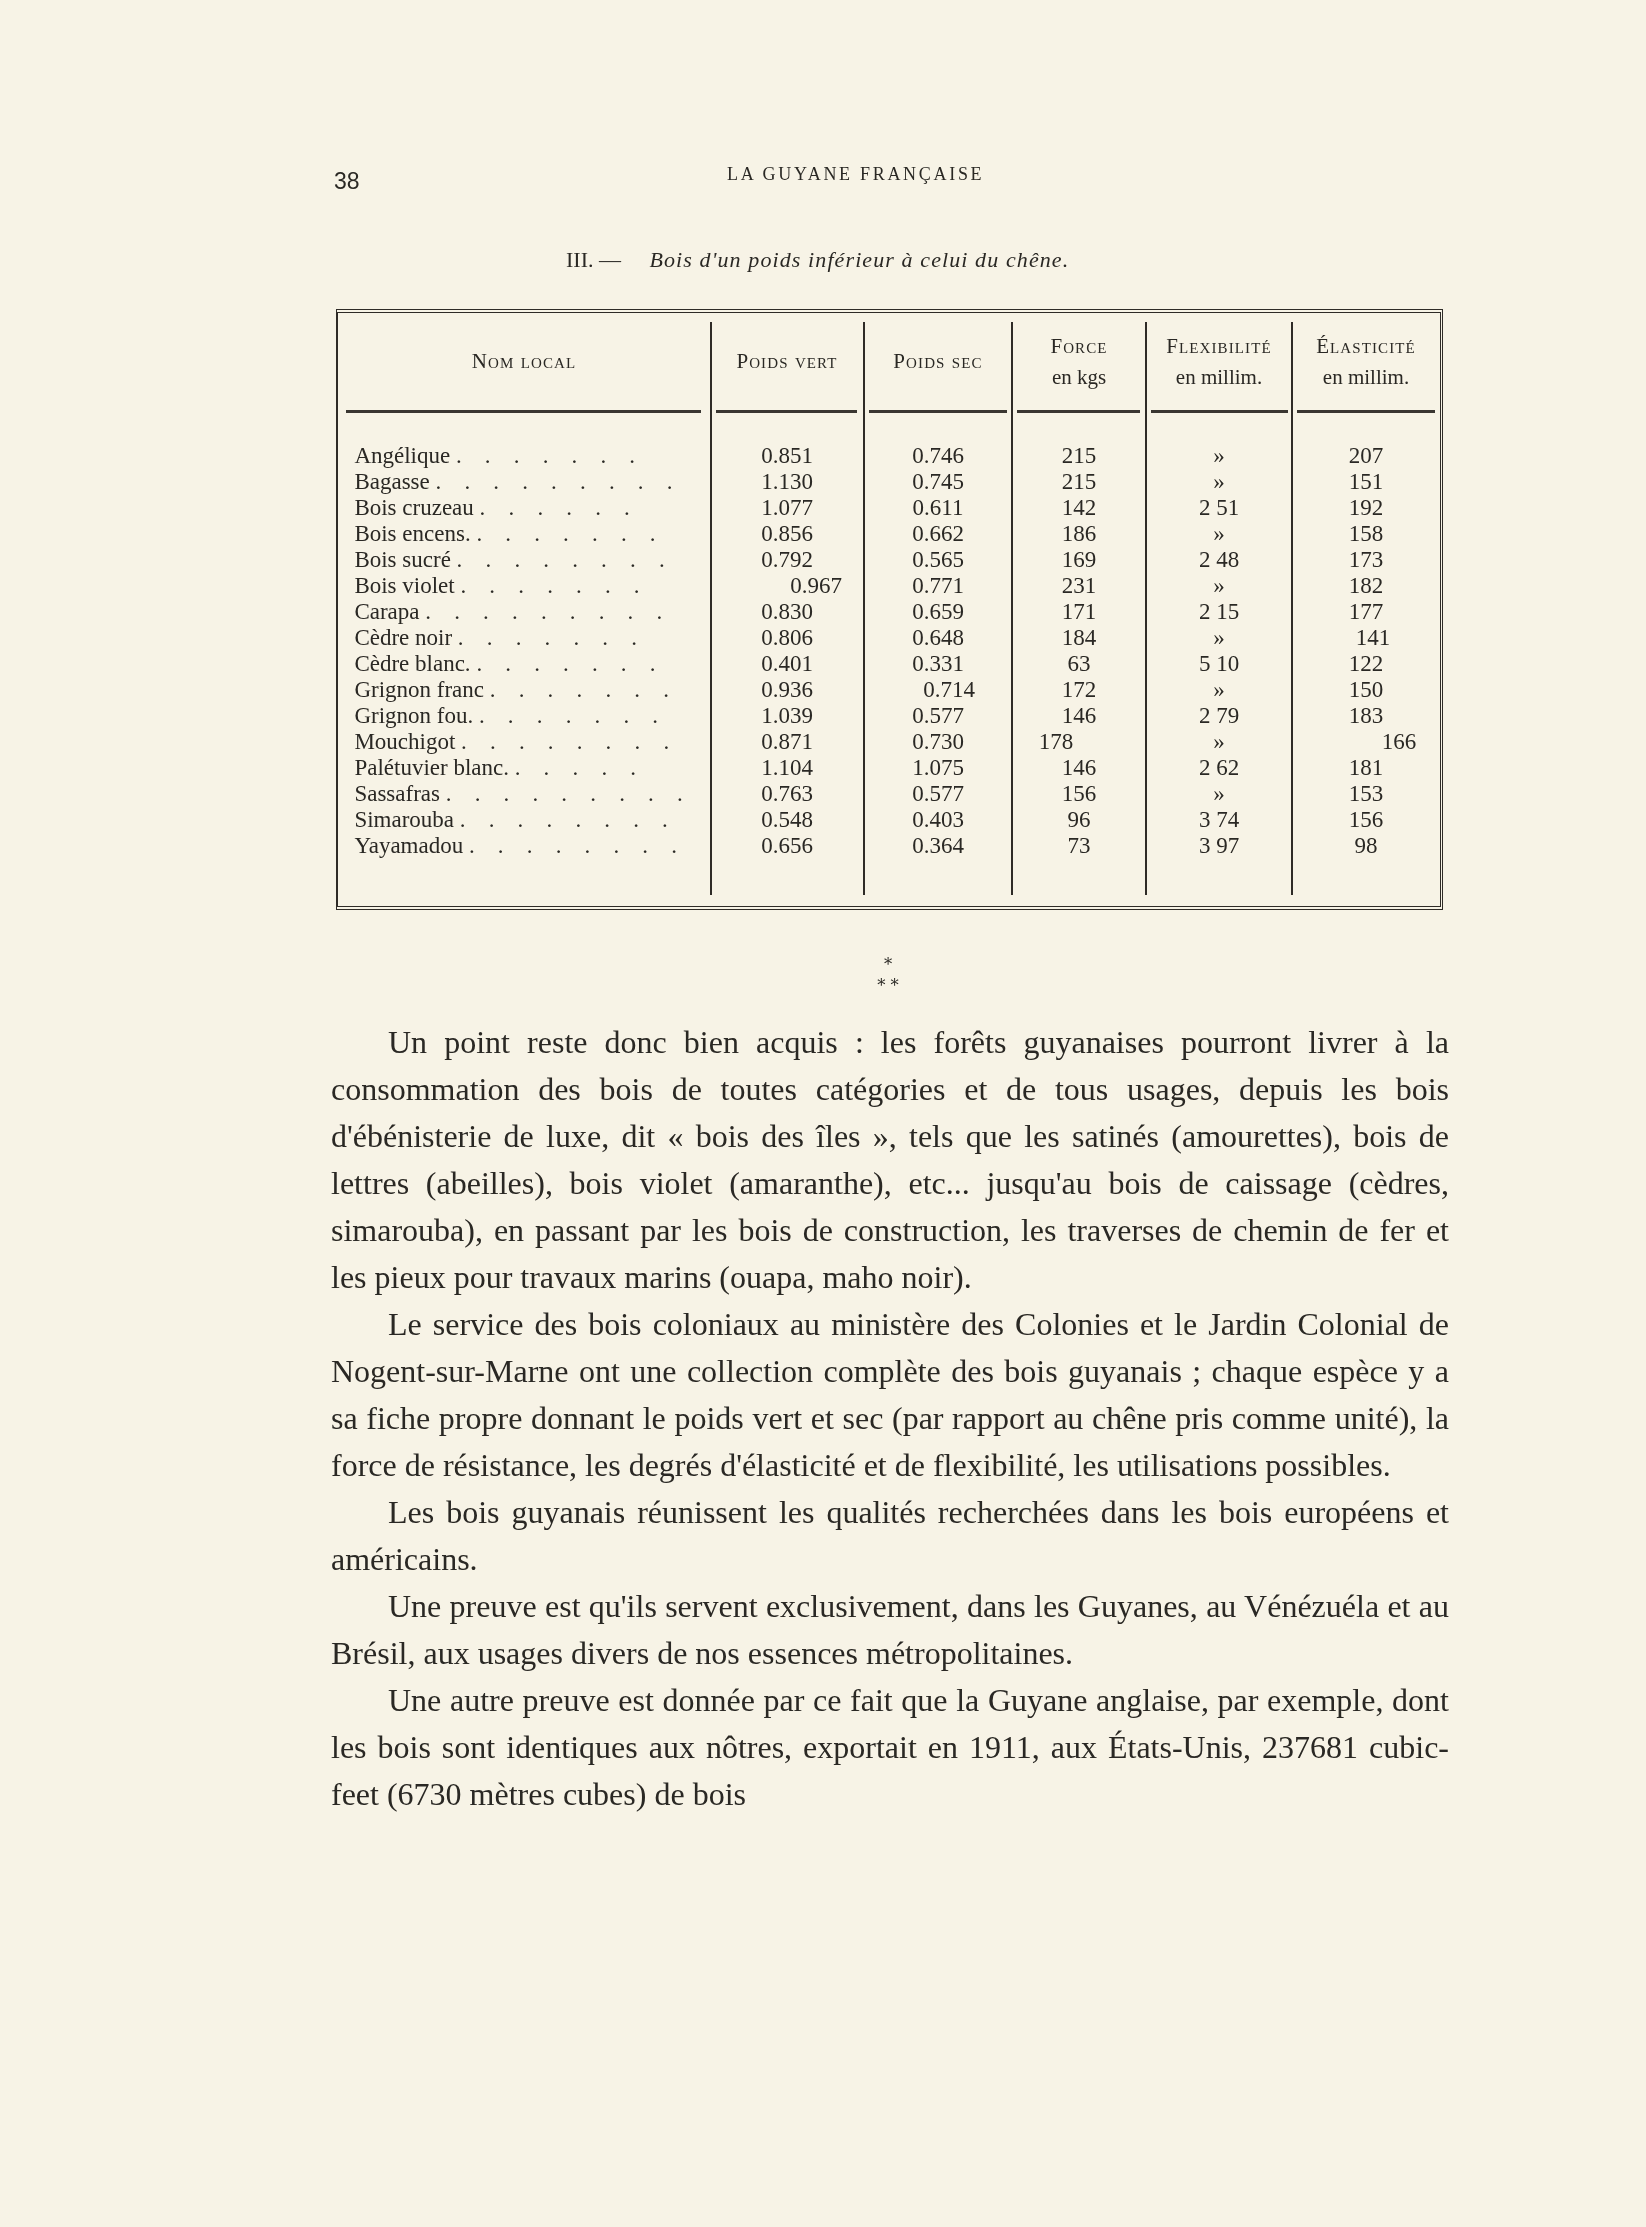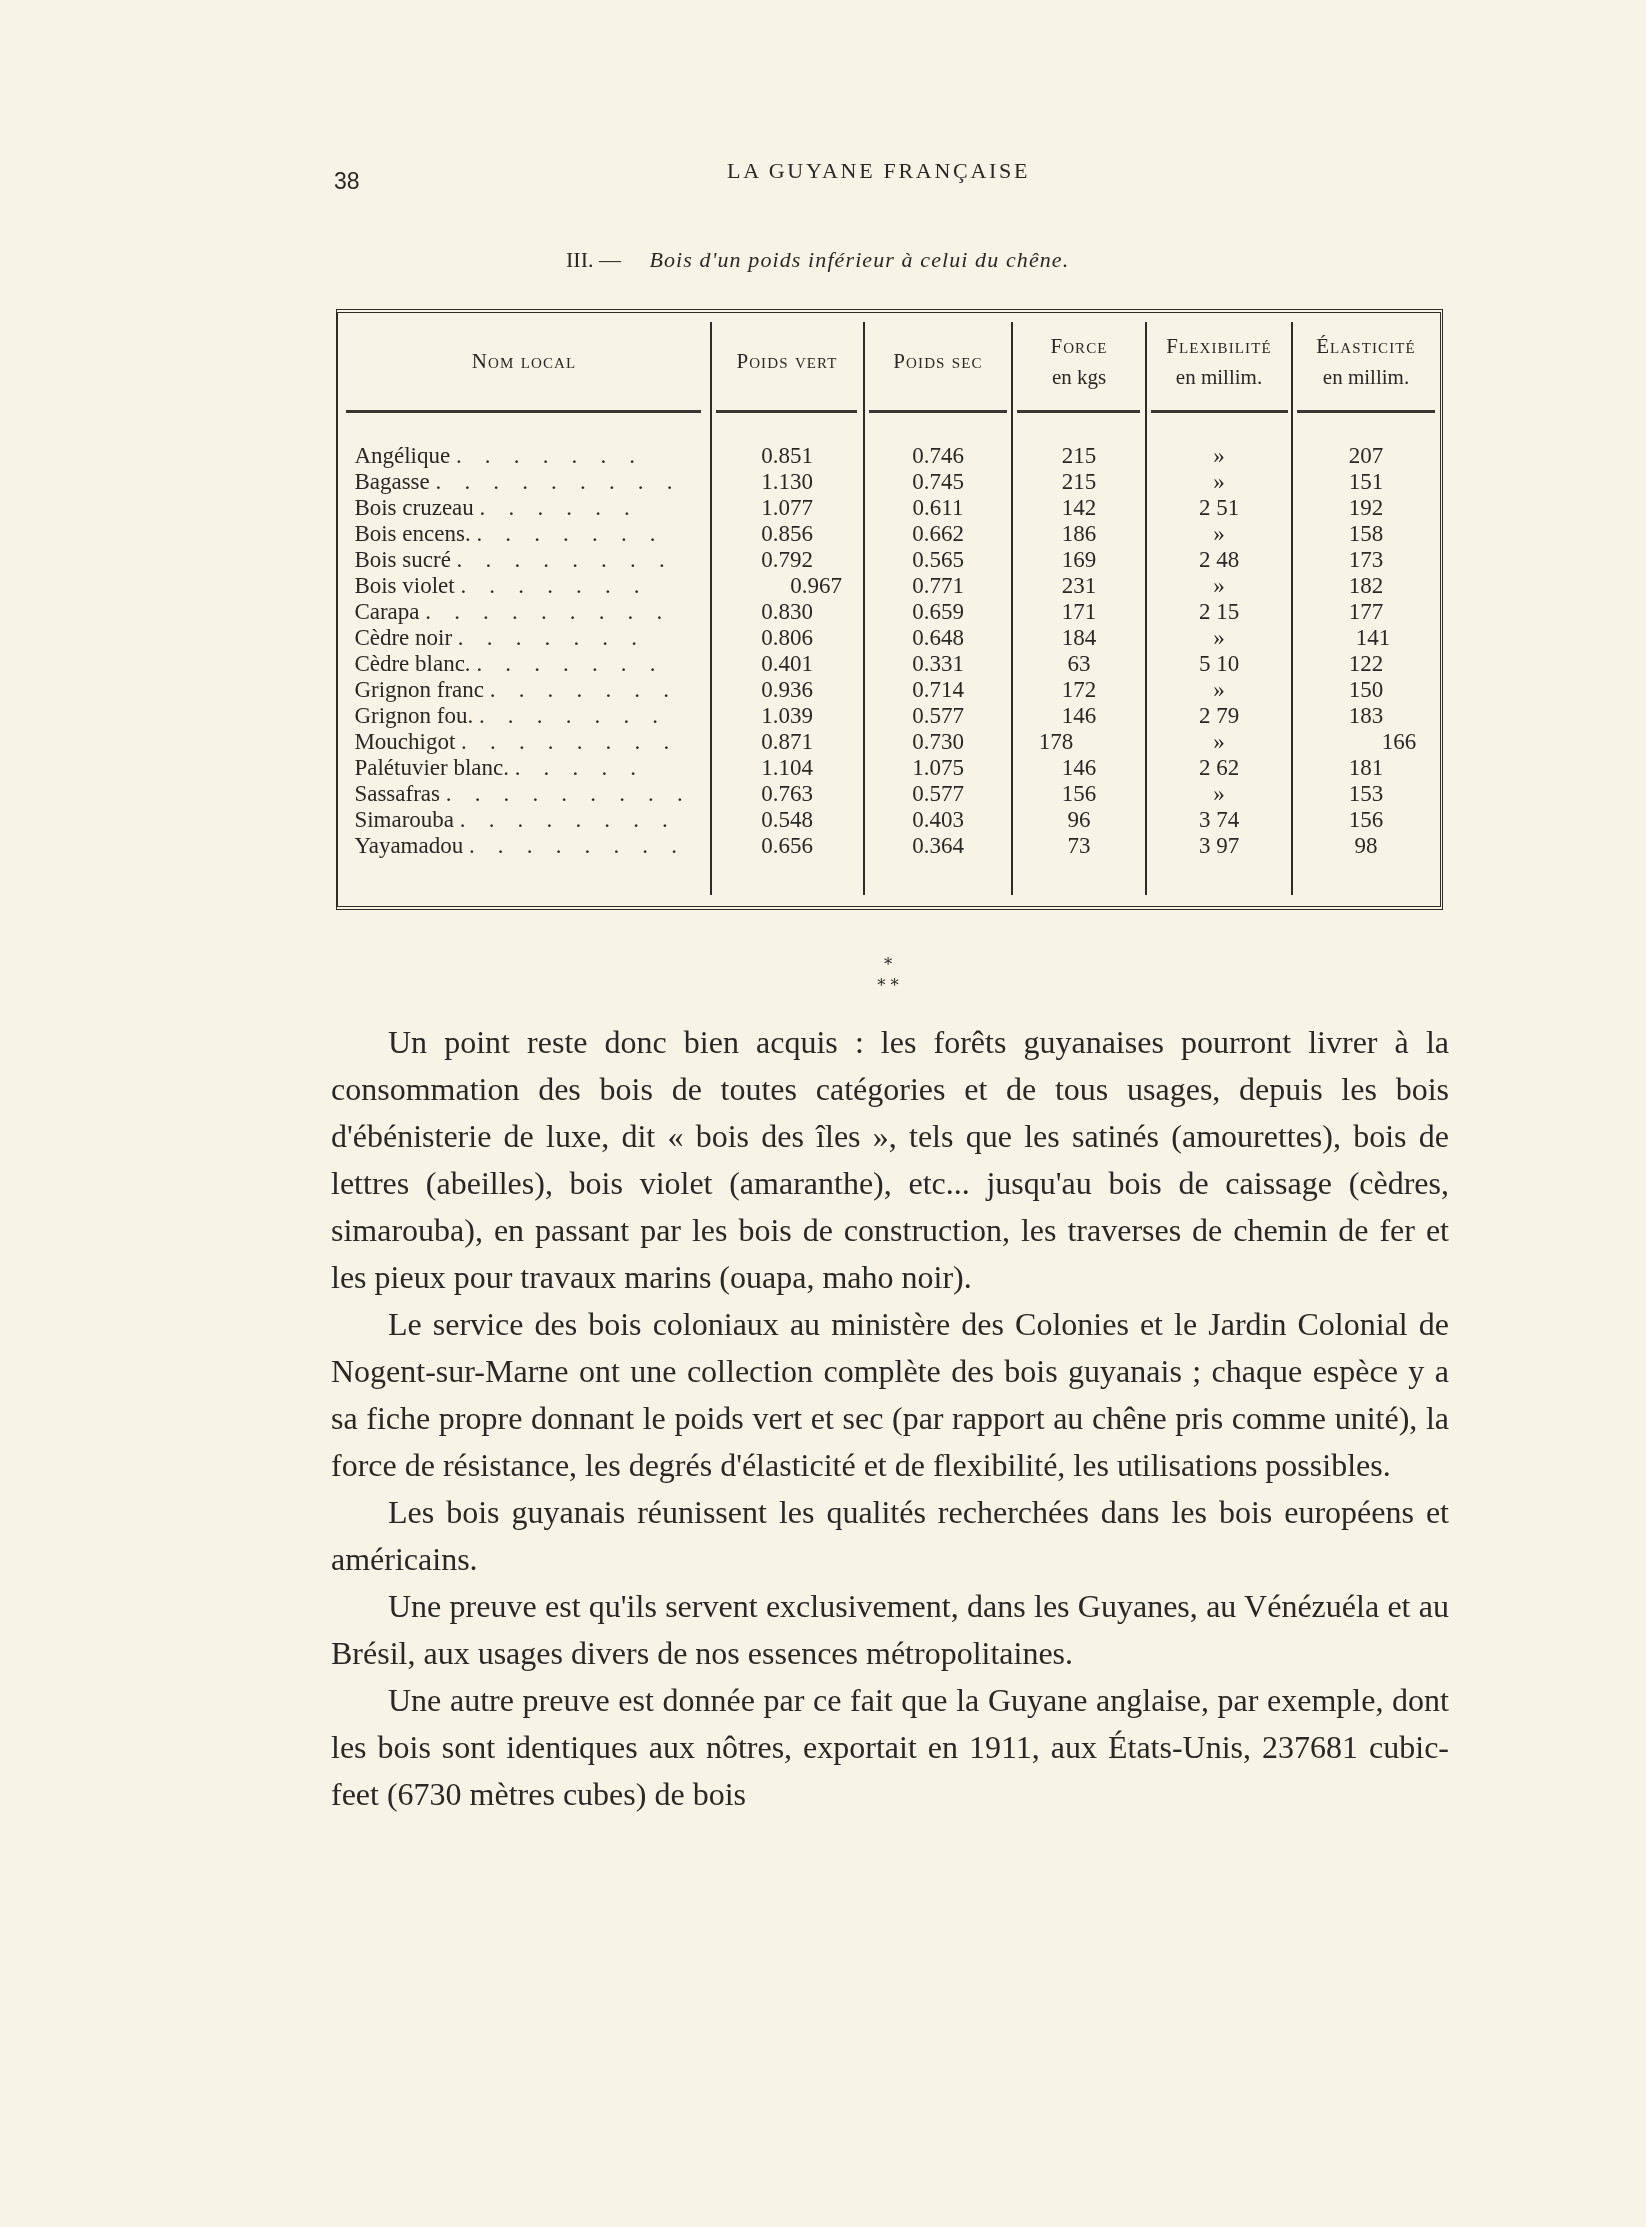--- a/index.html
+++ b/index.html
@@ -9,22 +9,22 @@
     position: relative;
     font-family: "DejaVu Serif", "Liberation Serif", serif;
     color: #2a2824;
     overflow: hidden;
   }
   .page-number {
     position: absolute; left: 334px; top: 168px;
     font-size: 23px; font-family: Liberation Sans, sans-serif;
   }
   .running-head {
-    position: absolute; left: 727px; top: 158px;
-    font-size: 22px; letter-spacing: 2.7px;
+    position: absolute; left: 727px; top: 164px;
+    font-size: 18px; letter-spacing: 2.7px;
     font-family: "Liberation Serif", serif;
     text-align: center;
   }
   .caption {
     position: absolute; left: 566px; top: 247px;
     font-size: 22px; font-family: "Liberation Serif", serif;
   }
   .caption i { letter-spacing: 1.1px; margin-left: 23px; }
 
   .table-wrap {
@@ -187,21 +187,21 @@
         <div class="cell name"><span>Cèdre blanc.</span> <span class="dots">. . . . . . .</span></div>
         <div class="cell num" style="left: 373px; width: 152px;">0.401</div>
         <div class="cell num" style="left: 527px; width: 146px;">0.331</div>
         <div class="cell num" style="left: 675px; width: 132px;">63</div>
         <div class="cell num" style="left: 809px; width: 144px;">5 10</div>
         <div class="cell num" style="left: 955px; width: 146px;">122</div>
       </div>
       <div class="row">
         <div class="cell name"><span>Grignon franc</span> <span class="dots">. . . . . . .</span></div>
         <div class="cell num" style="left: 373px; width: 152px;">0.936</div>
-        <div class="cell num" style="left: 527px; width: 146px;">0.714</div>
+        <div class="cell num" style="left: 538px; width: 146px;">0.714</div>
         <div class="cell num" style="left: 675px; width: 132px;">172</div>
         <div class="cell num" style="left: 809px; width: 144px;">»</div>
         <div class="cell num" style="left: 955px; width: 146px;">150</div>
       </div>
       <div class="row">
         <div class="cell name"><span>Grignon fou.</span> <span class="dots">. . . . . . .</span></div>
         <div class="cell num" style="left: 373px; width: 152px;">1.039</div>
         <div class="cell num" style="left: 527px; width: 146px;">0.577</div>
         <div class="cell num" style="left: 675px; width: 132px;">146</div>
         <div class="cell num" style="left: 809px; width: 144px;">2 79</div>

